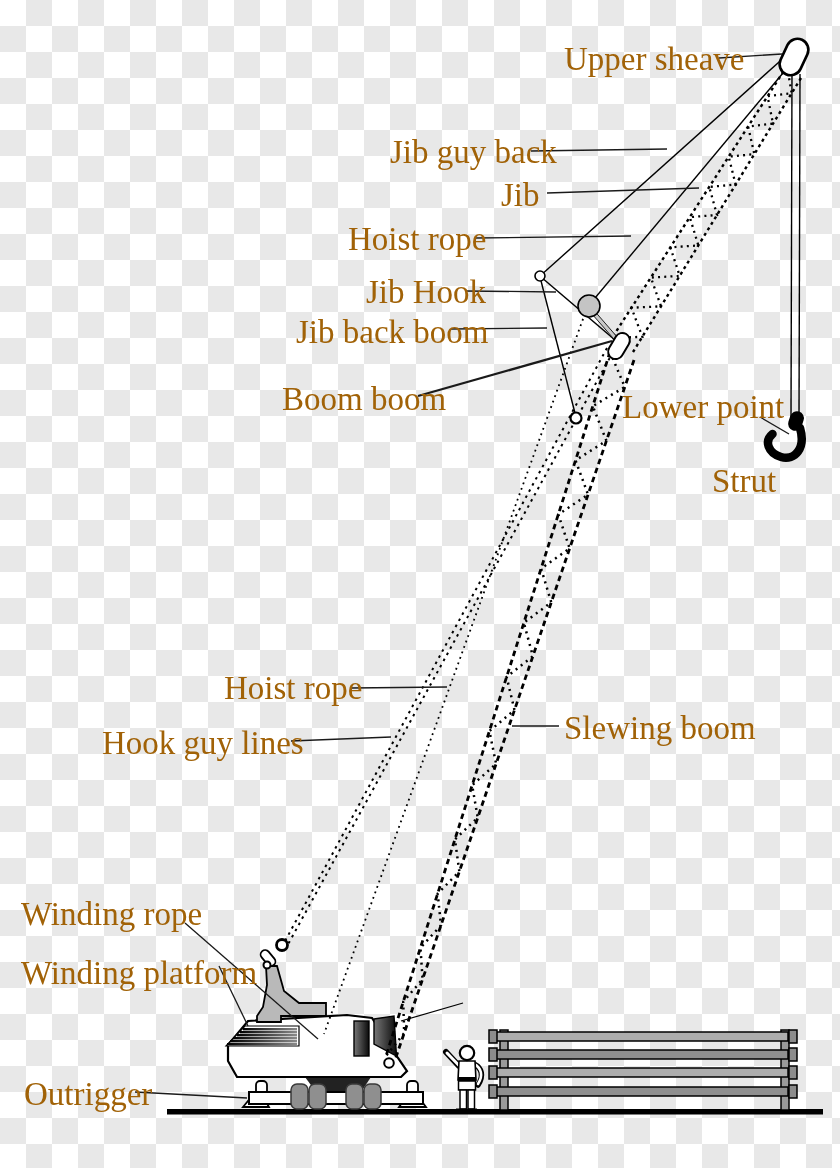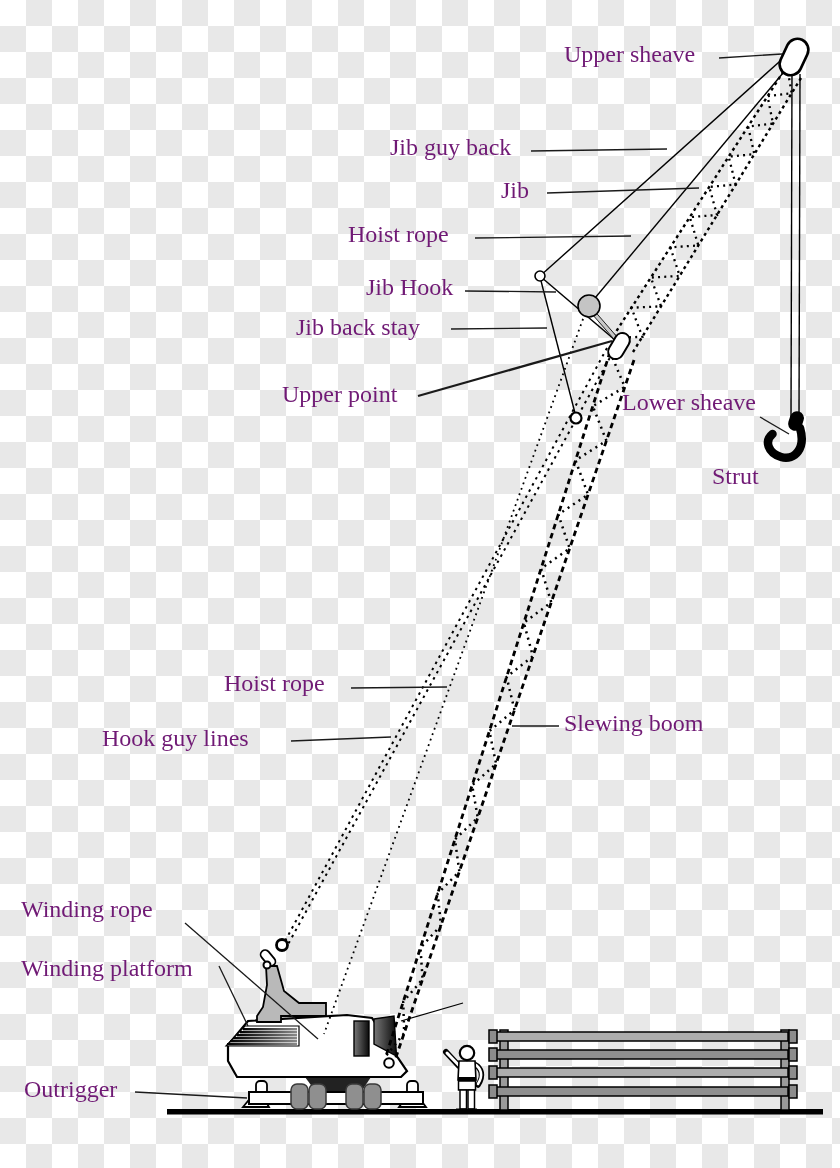--- a/index.html
+++ b/index.html
@@ -8,22 +8,22 @@
     background-color:#ffffff;
     background-image:
       linear-gradient(45deg,#e8e8e8 25%,transparent 25%,transparent 75%,#e8e8e8 75%),
       linear-gradient(45deg,#e8e8e8 25%,transparent 25%,transparent 75%,#e8e8e8 75%);
     background-size:52px 52px;
     background-position:0 0,26px 26px;
     font-family:"Liberation Serif","DejaVu Serif",serif;
   }
   #art{position:absolute;left:0;top:0;width:840px;height:1168px;}
   .lbl{
-    position:absolute;white-space:nowrap;color:#701a75;
-    font-size:24px;line-height:1.05;letter-spacing:0px;
+    position:absolute;white-space:nowrap;color:#a16207;
+    font-size:33px;line-height:1.05;letter-spacing:0px;
   }
 </style>
 </head>
 <body>
 
 <svg id="art" viewBox="0 0 840 1168">
   <defs>
     <linearGradient id="g-win" x1="0" y1="0" x2="1" y2="0">
       <stop offset="0" stop-color="#777"></stop>
         <stop offset="1" stop-color="#0a0a0a"></stop>
@@ -158,22 +158,22 @@
     <line x1="219" y1="966" x2="248" y2="1026"></line>
     <line x1="135" y1="1092" x2="247" y2="1098"></line>
   </g>
 </svg>
 
 <div class="lbl" style="left:564px;top:42px">Upper sheave</div>
 <div class="lbl" style="left:390px;top:135px">Jib guy back</div>
 <div class="lbl" style="left:501px;top:178px">Jib</div>
 <div class="lbl" style="left:348px;top:222px">Hoist rope</div>
 <div class="lbl" style="left:366px;top:275px">Jib Hook</div>
-<div class="lbl" style="left:296px;top:315px">Jib back stay</div>
-<div class="lbl" style="left:282px;top:382px">Upper point</div>
-<div class="lbl" style="left:622px;top:390px">Lower sheave</div>
+<div class="lbl" style="left:296px;top:315px">Jib back boom</div>
+<div class="lbl" style="left:282px;top:382px">Boom boom</div>
+<div class="lbl" style="left:622px;top:390px">Lower point</div>
 <div class="lbl" style="left:712px;top:464px">Strut</div>
 <div class="lbl" style="left:224px;top:671px">Hoist rope</div>
 <div class="lbl" style="left:102px;top:726px">Hook guy lines</div>
 <div class="lbl" style="left:564px;top:711px">Slewing boom</div>
 <div class="lbl" style="left:21px;top:897px">Winding rope</div>
 <div class="lbl" style="left:21px;top:956px">Winding platform</div>
 <div class="lbl" style="left:24px;top:1077px">Outrigger</div>
 
 </body></html>

